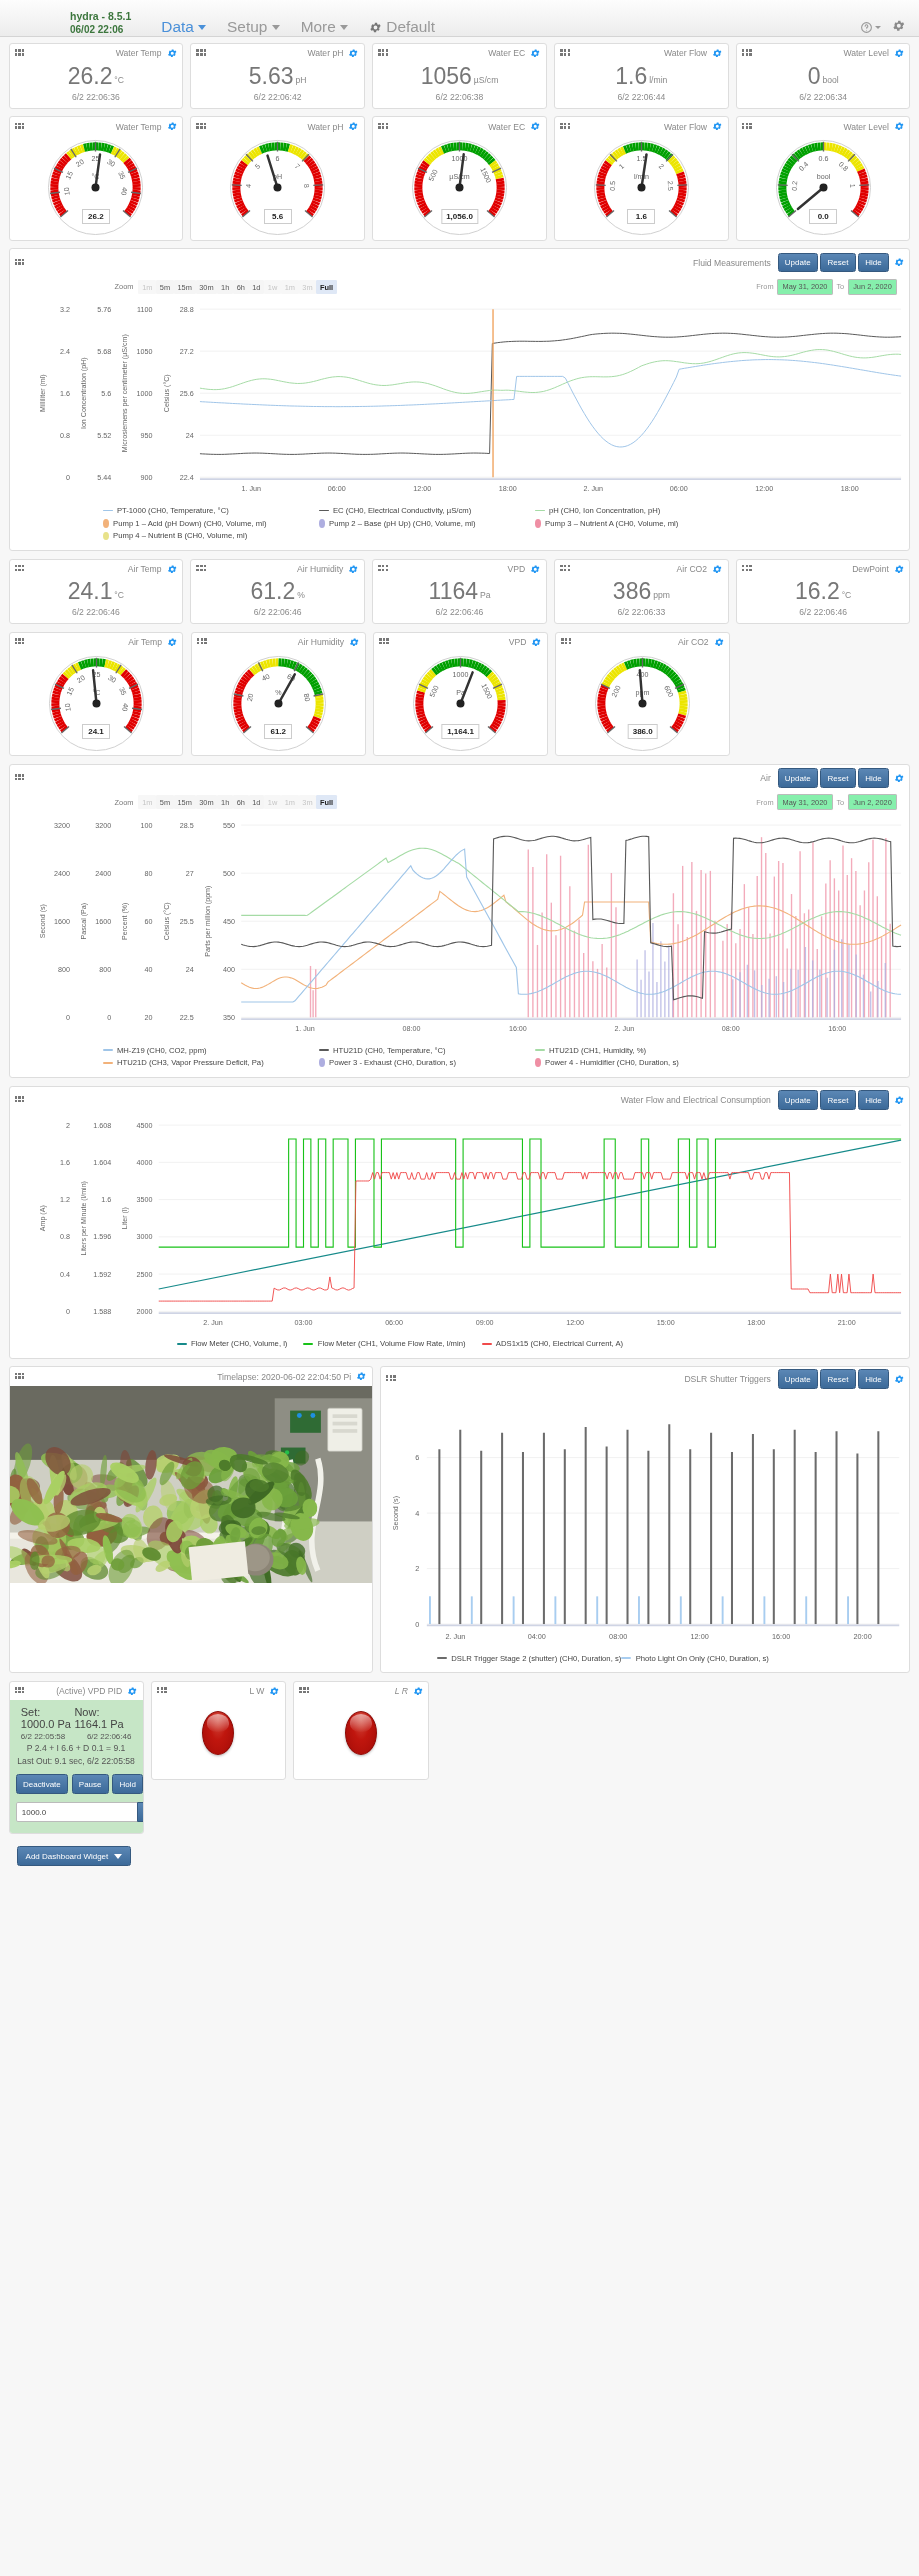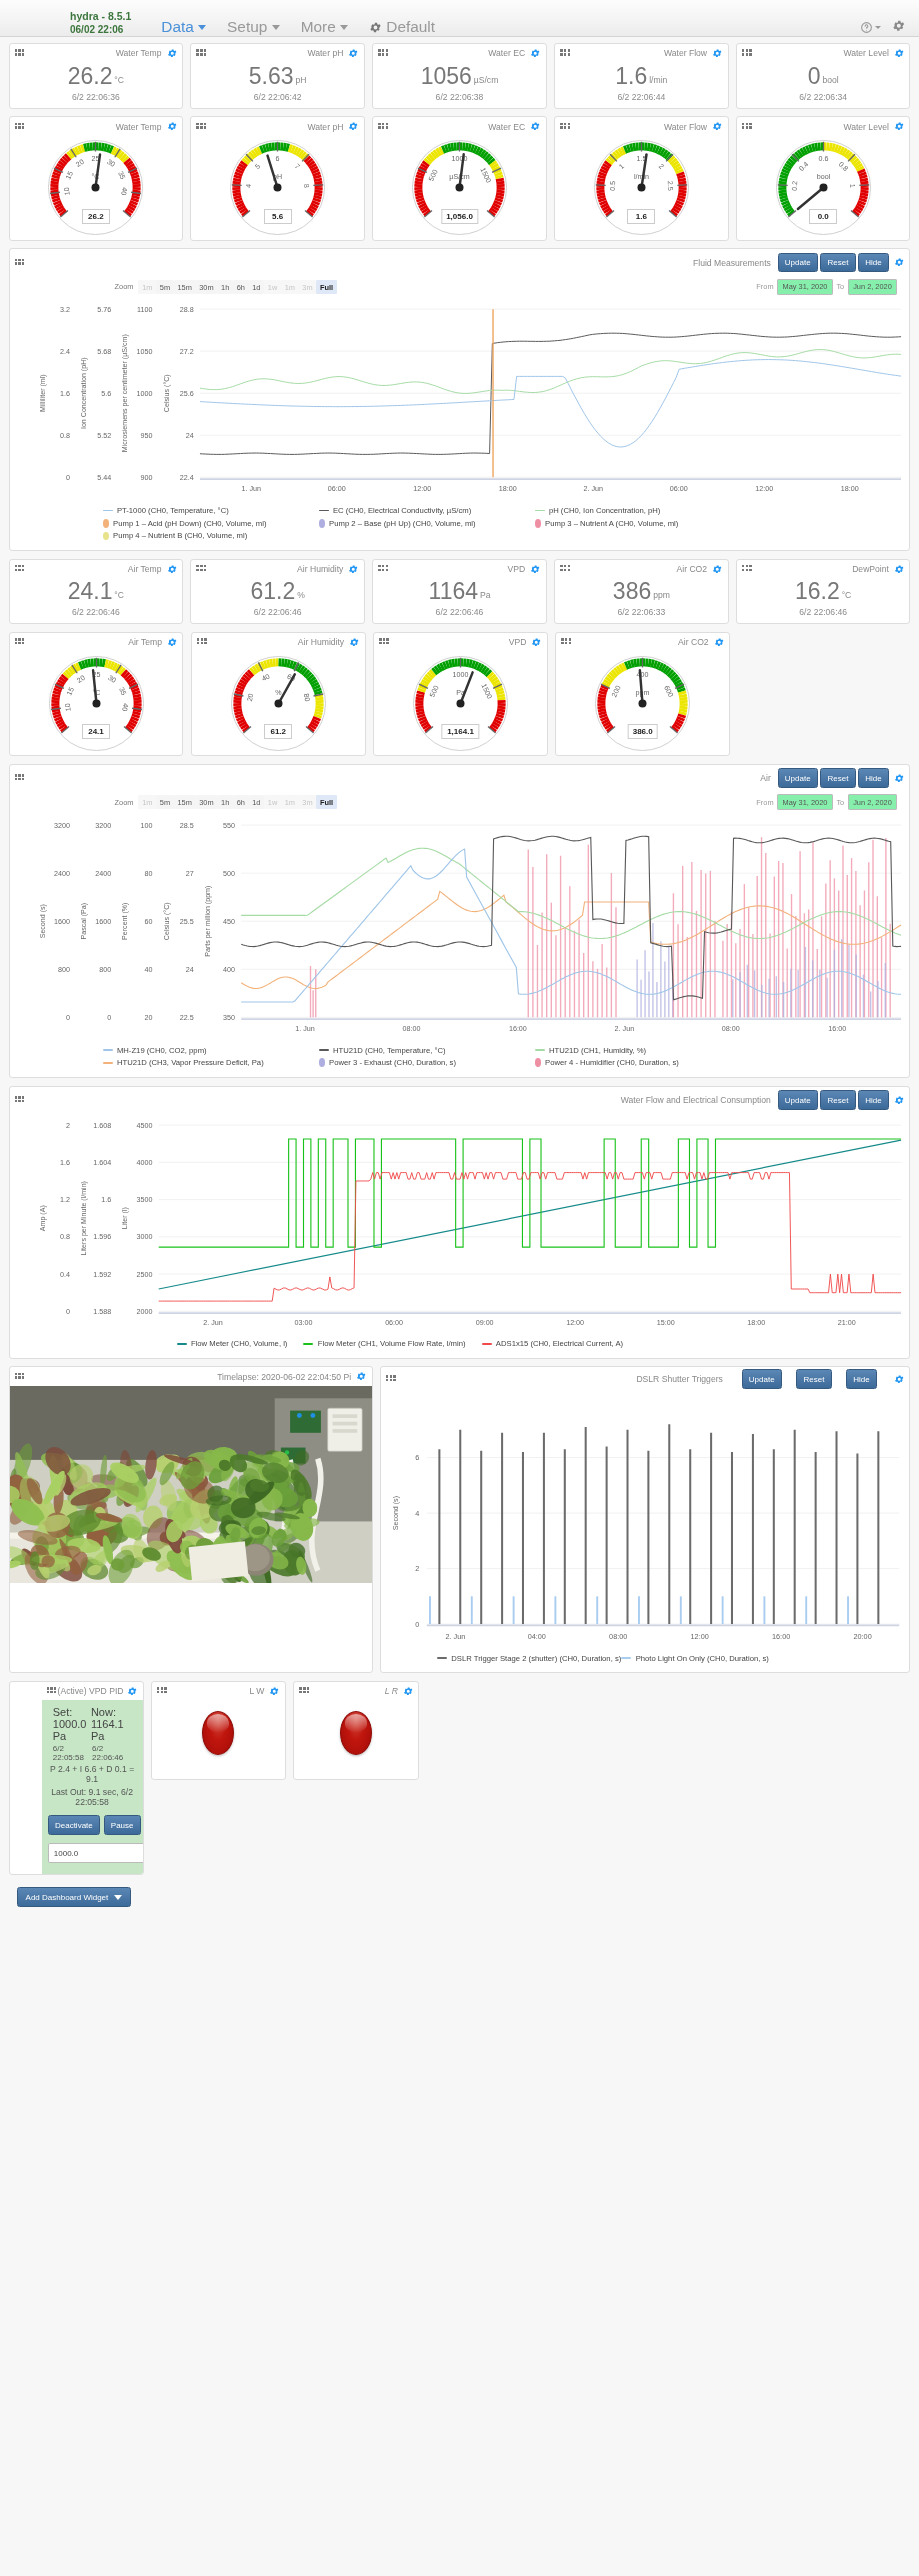--- a/index.html
+++ b/index.html
@@ -2155,21 +2155,21 @@
             <ellipse cx="434" cy="284" rx="19" ry="13" fill="#86b84a" opacity="0.84" transform="rotate(21 434 284)"></ellipse>
             <ellipse cx="411" cy="299" rx="12" ry="7" fill="#4c7a2a" opacity="0.61" transform="rotate(162 411 299)"></ellipse>
    <ellipse cx="400" cy="282" rx="28" ry="26" fill="#8c8576"></ellipse>
    <ellipse cx="398" cy="279" rx="24" ry="22" fill="#9d9687"></ellipse>
    <rect x="290" y="262" width="92" height="56" fill="#efece1" transform="rotate(-6 290 262)"></rect>
   </svg>
         </div>
     </div>
 
     <div class="widget" style="flex:1;">
-      <div class="chart-head" style="height:23.4px;gap:12px;">
+      <div class="chart-head" style="height:23.4px;">
         <div class="drag-handle">
             <i></i>
             <i></i>
             <i></i>
             <i></i>
             <i></i>
             <i></i>
           </div>
         <div class="chart-title">DSLR Shutter Triggers</div>
         <button class="btn">Update</button>
@@ -2241,21 +2241,21 @@
           </div>
           <div class="legend-item" style="width: auto; margin-right: 16px;">
             <span class="legend-line" style="background:#a8cdf0"></span>
             <span>Photo Light On Only (CH0, Duration, s)</span>
           </div>
         </div>
     </div>
   </div>
 
   <div class="row" style="align-items:flex-start;">
-    <div class="widget" style="width:135px;flex:0 0 135px;padding-left:32px;">
+    <div class="widget" style="width:135px;flex:0 0 135px;">
       <div class="w-head">
         <div class="drag-handle">
             <i></i>
             <i></i>
             <i></i>
             <i></i>
             <i></i>
             <i></i>
           </div>
         <div class="w-title">(Active) VPD PID</div>
@@ -2302,21 +2302,21 @@
       <span class="gear">
               <svg width="10.5" height="10.5" viewBox="0 0 24 24" fill="#2196f3">
                 <path d="M19.4 13a7.6 7.6 0 000-2l2.1-1.6-2-3.5-2.5 1a7.7 7.7 0 00-1.7-1l-.4-2.6h-4l-.4 2.6c-.6.2-1.2.6-1.7 1l-2.5-1-2 3.5L4.6 11a7.6 7.6 0 000 2l-2.1 1.6 2 3.5 2.5-1c.5.4 1.1.8 1.7 1l.4 2.6h4l.4-2.6c.6-.2 1.2-.6 1.7-1l2.5 1 2-3.5-2.3-1.6zM12 15.5A3.5 3.5 0 1112 8.5a3.5 3.5 0 010 7z"></path>
               </svg>
             </span>
     </div>
     <div class="ind-body">
       <div class="led"></div>
     </div>
   </div>
-  <div class="widget" style="width:126px;font-style:italic;">
+  <div class="widget" style="width:136px;font-style:italic;">
     <div class="w-head">
       <div class="drag-handle">
               <i></i>
               <i></i>
               <i></i>
               <i></i>
               <i></i>
               <i></i>
             </div>
       <div class="w-title">L R</div>

